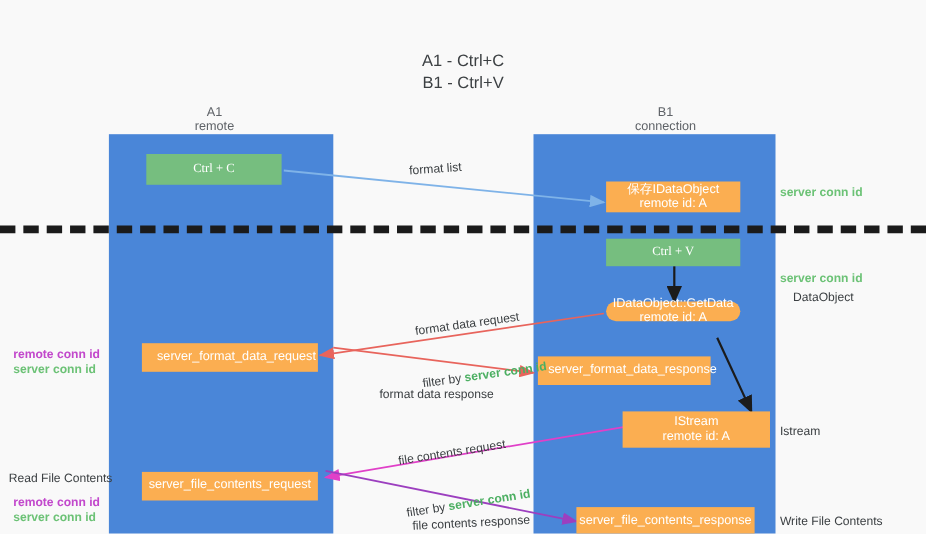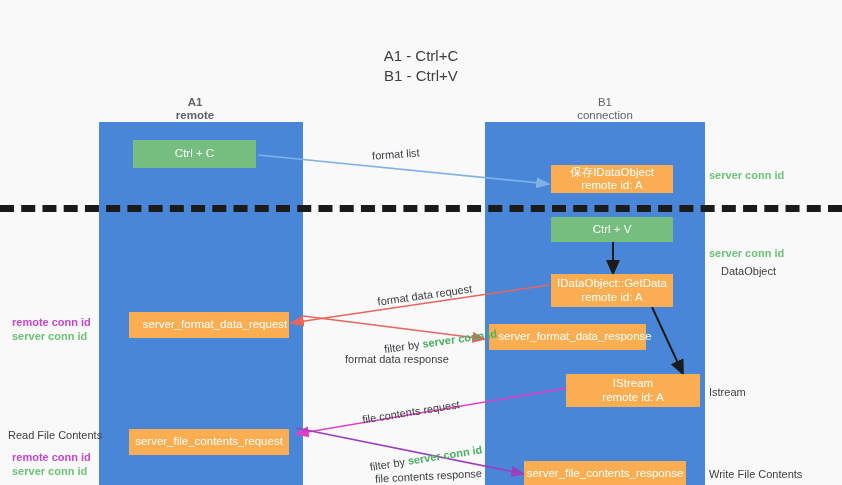--- a/index.html
+++ b/index.html
@@ -56,21 +56,21 @@
     flex-direction: column;
     align-items: center;
     justify-content: center;
     text-align: center;
     font-size: 11.5px;
     line-height: 13.5px;
     color: #ffffff;
     white-space: pre;
   }
   .box.orange { background: #fbae51; }
-  .box.green  { background: #76be7f; }
+  .box.green  { background: #76be7f; font-family: Liberation Serif, serif; }
 
   
   .edge-label {
     font-size: 11px;
     line-height: 16px;
     color: #3c4043;
     white-space: pre;
   }
   .edge-label .hl-green  { color: #4caf62; font-weight: bold; }
   .edge-label .hl-purple { color: #b83fc0; font-weight: bold; }
@@ -94,21 +94,21 @@
   }
 </style>
 </head>
 <body>
 
 <div id="diagram">
 
   <div class="abs title">A1 - Ctrl+C
 B1 - Ctrl+V</div>
 
-  <div class="abs col-header" style="left:130px; top:60px; width:130px;font-weight:bold;">A1
+  <div class="abs col-header" style="left:130px; top:60px; width:130px;">A1
 remote</div>
   <div class="abs col-header" style="left:530px; top:60px; width:150px;">B1
 connection</div>
 
   <div class="abs lifeline" style="left:99px; top:86px; width:204px; height:376px;"></div>
   <div class="abs lifeline" style="left:485px; top:86px; width:220px; height:376px;"></div>
 
   <svg class="abs" style="left:0; top:0;" width="842" height="485">
     <defs>
       <marker id="ah-blue" markerWidth="9" markerHeight="7" refX="8" refY="3.5" orient="auto">
@@ -143,21 +143,21 @@
     <line x1="296" y1="392" x2="524" y2="438" stroke="#9c3fbf" stroke-width="1.6" marker-end="url(#ah-purple)"></line>
   </svg>
 
   <div class="abs box green" style="left:133px; top:104px; width:123px; height:28px;">Ctrl + C</div>
 
   <div class="abs box orange" style="left:551px; top:129px; width:122px; height:28px;">保存IDataObject
 remote id: A</div>
 
   <div class="abs box green" style="left:551px; top:181px; width:122px; height:25px;">Ctrl + V</div>
 
-  <div class="abs box orange" style="left:551px; top:238px; width:122px; height:33px;">IDataObject::GetData
+  <div class="abs box orange" style="left:551px; top:238px; width:122px; height:18px;border-radius:10px;">IDataObject::GetData
 remote id: A</div>
 
   <div class="abs box orange" style="left:129px; top:276px; width:160px; height:26px;padding-left:12px;">server_format_data_request</div>
 
   <div class="abs box orange" style="left:489px; top:288px; width:157px; height:26px;padding-left:15px;">server_format_data_response</div>
 
   <div class="abs box orange" style="left:566px; top:338px; width:134px; height:33px;">IStream
 remote id: A</div>
 
   <div class="abs box orange" style="left:129px; top:393px; width:160px; height:26px;">server_file_contents_request</div>

